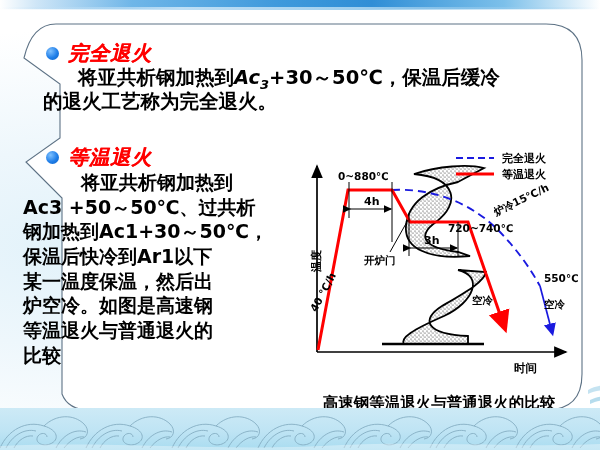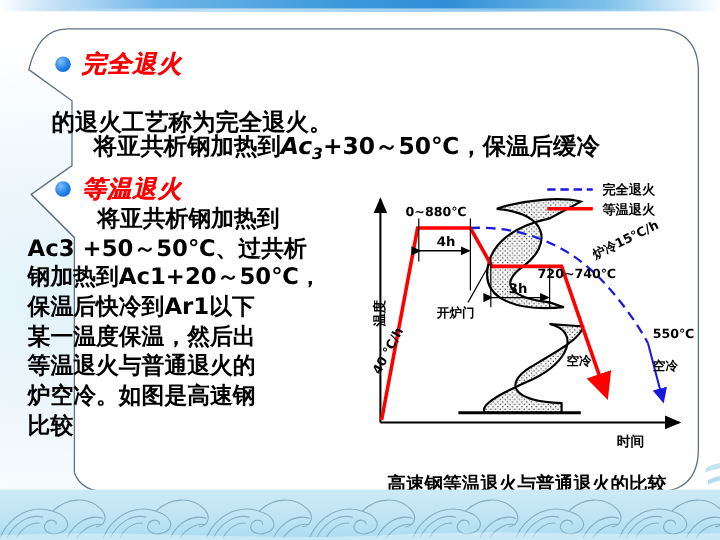--- a/index.html
+++ b/index.html
@@ -50,21 +50,21 @@
     text-shadow:0.5px 0 0 #ff0000;
   }
   .body-text{
     color:#000;font-size:19.5px;font-weight:bold;line-height:1.22;
     white-space:nowrap;
   }
   .it{font-style:italic;}
   .sub{font-size:13px;vertical-align:sub;}
   
   #h1{position:absolute;left:28px;top:18px;}
-  #p1a{position:absolute;left:60px;top:44px;margin-top:44px;}
+  #p1a{position:absolute;left:60px;top:44px;}
   #p1b{position:absolute;left:25px;top:68px;text-align:center;}
   #p1c{position:absolute;left:5px;top:93px;}
   #h2{position:absolute;left:28px;top:122px;}
   #p2{position:absolute;left:5px;top:148px;font-size:19px;line-height:1.30;}
   #p2 .ln{white-space:nowrap;display:block;}
   #p2 .ind{padding-left:58px;}
   .ital{font-weight:bold;}
   
   #figure{position:absolute;left:290px;top:130px;width:276px;height:255px;}
   #figcap{
@@ -101,25 +101,25 @@
       <div id="p1b" class="body-text">的退火工艺称为完全退火。</div>
 
       <div id="h2" class="bullet-row">
         <span class="bullet"></span>
         <span class="head">等温退火</span>
       </div>
 
       <div id="p2" class="body-text">
         <span class="ln ind">将亚共析钢加热到</span>
         <span class="ln">Ac3 +50～50℃、过共析</span>
-        <span class="ln">钢加热到Ac1+20～50℃，</span>
+        <span class="ln">钢加热到Ac1+30～50℃，</span>
         <span class="ln ital">保温后快冷到Ar1以下</span>
         <span class="ln ital">某一温度保温，然后出</span>
+        <span class="ln ital">炉空冷。如图是高速钢</span>
         <span class="ln ital">等温退火与普通退火的</span>
-        <span class="ln ital">炉空冷。如图是高速钢</span>
         <span class="ln ital">比较</span>
       </div>
 
       <div id="figure">
         <svg width="276" height="255" viewBox="0 0 276 255">
 
           <defs>
             <pattern id="stip" width="4" height="4" patternUnits="userSpaceOnUse">
               <rect width="4" height="4" fill="#ffffff"></rect>
               <circle cx="1" cy="1" r="0.62" fill="#2a2a2a"></circle>

